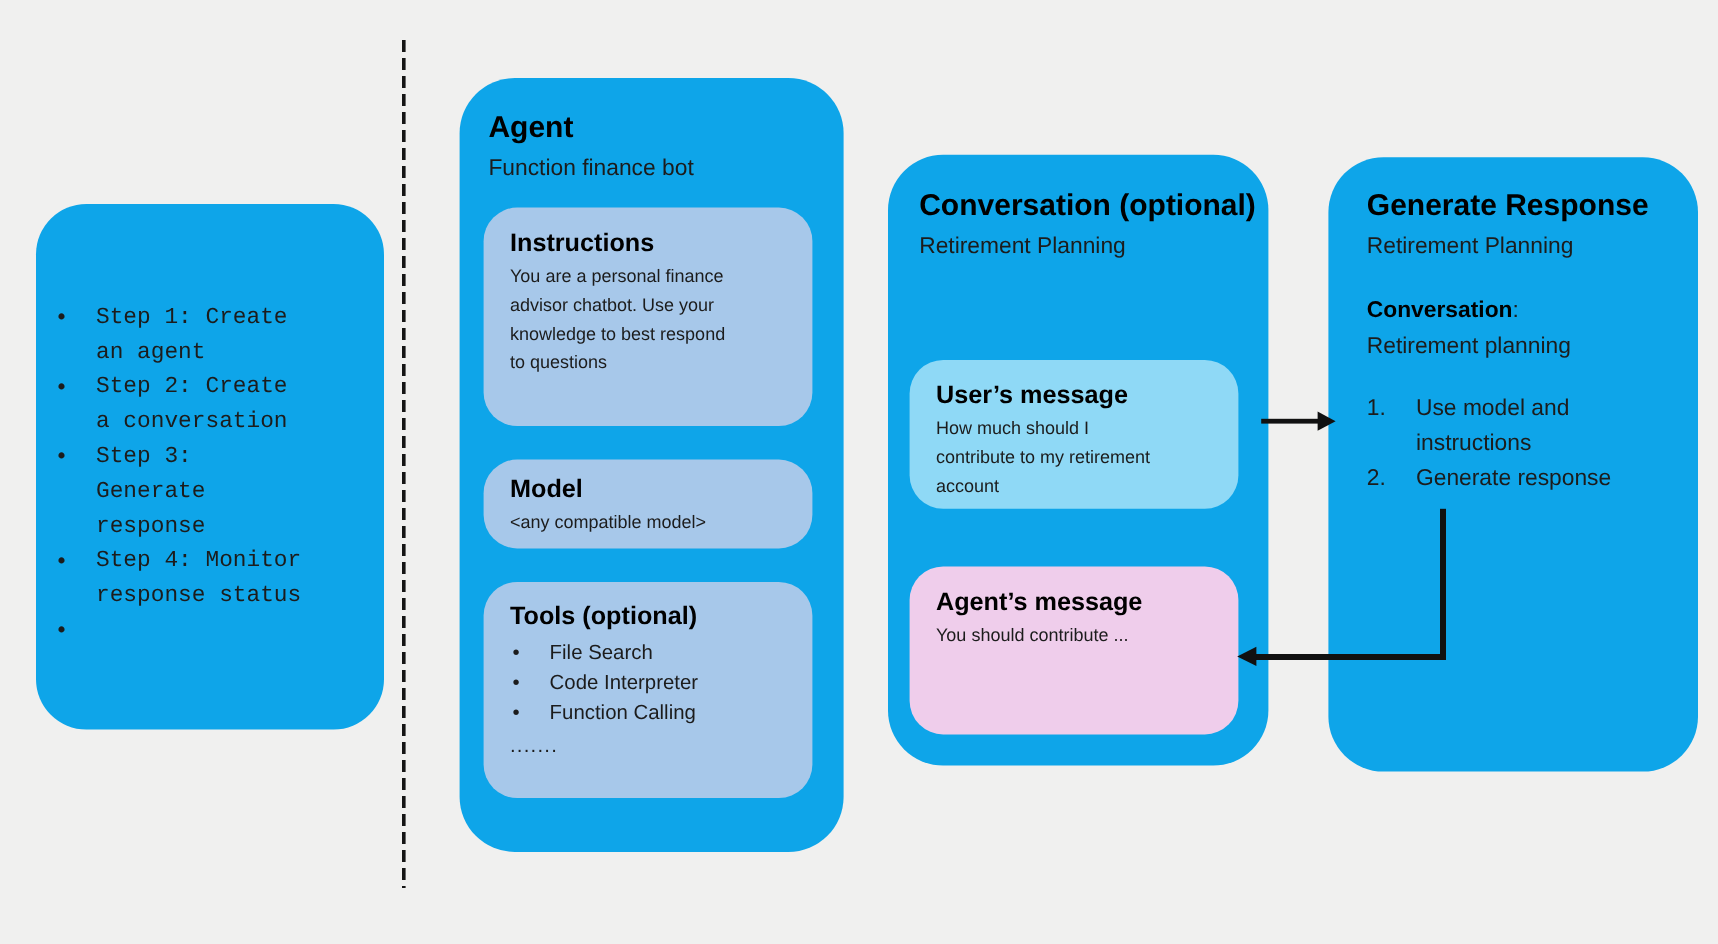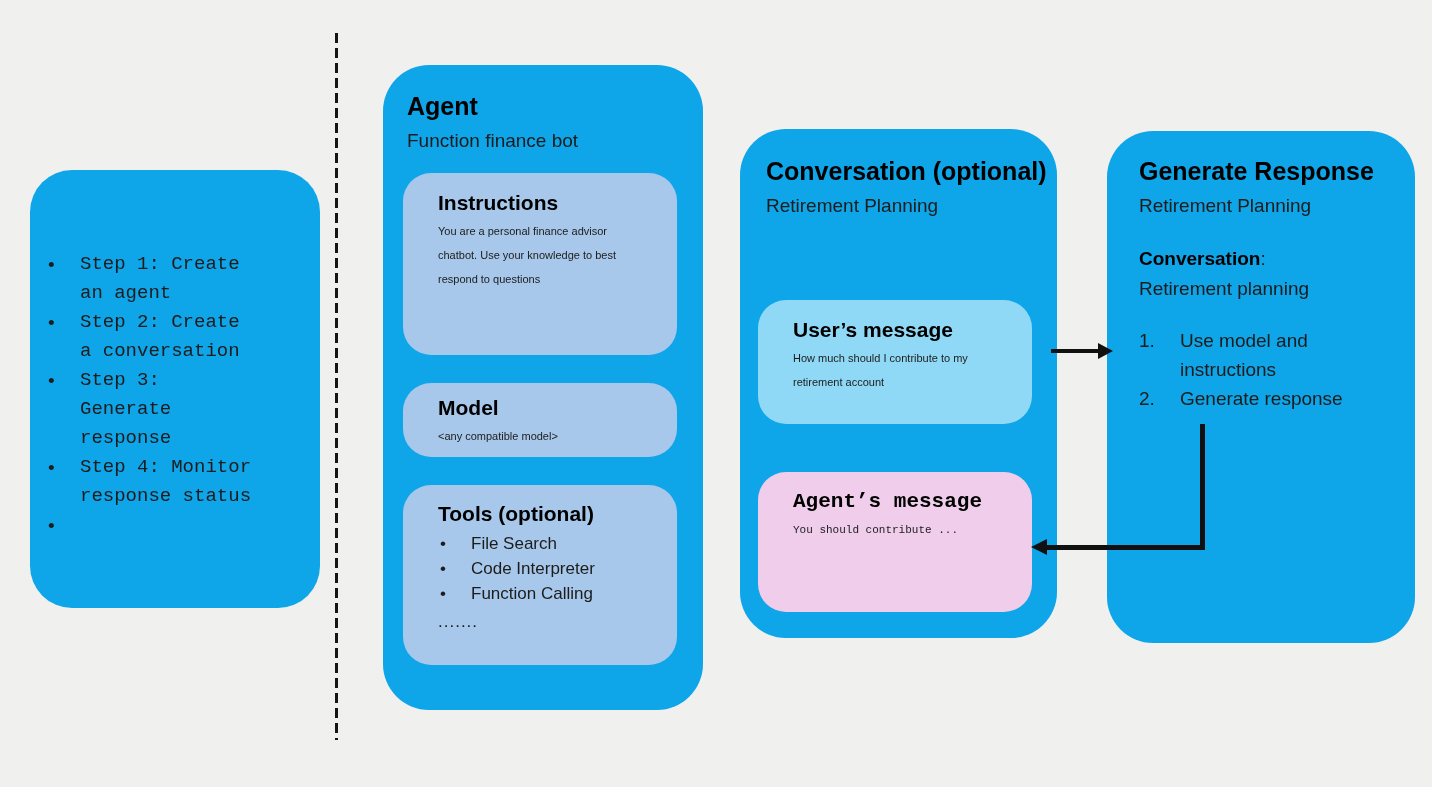--- a/index.html
+++ b/index.html
@@ -16,26 +16,26 @@
 
   
   .divider{position:absolute;left:335px;top:33px;width:3px;height:707px;
            background:repeating-linear-gradient(180deg,#151515 0 10px,transparent 10px 15px);}
 
   
   .agent-panel{left:383px;top:65px;width:320px;height:645px;}
   .panel-head{padding:25px 24px 0 24px;}
   .panel-title{font-size:25px;font-weight:bold;color:#000;line-height:33px;}
   .panel-sub{font-size:19px;margin-top:5px;line-height:26px;}
-  .subbox{position:absolute;border-radius:28px;padding:16px 35px;box-sizing:border-box;}
+  .subbox{position:absolute;border-radius:28px;padding:16px 22px;box-sizing:border-box;}
   .blue{background:#a7c8ea;}
   .cyan{background:#8fd9f6;}
-  .pink{background:#efcdeb;font-family:Liberation Mono, monospace;}
+  .pink{background:#efcdeb;}
   .box-title{font-size:21px;font-weight:bold;color:#000;line-height:27px;}
-  .box-body{font-size:11px;line-height:24px;margin-top:3px;max-width:190px;}
+  .box-body{font-size:15px;line-height:24px;margin-top:3px;max-width:190px;}
   .instructions-box{left:20px;top:108px;width:274px;height:182px;}
   .model-box{left:20px;top:318px;width:274px;height:74px;padding-top:11px;}
   .tools-box{left:20px;top:420px;width:274px;height:180px;padding-top:15px;}
   .tools-list{margin:4px 0 0 0;padding:0;list-style:none;font-size:17px;line-height:25px;}
   .tools-list li{display:flex;}
   .tools-list .blt{width:31px;flex:0 0 31px;padding-left:2px;}
   .tools-more{font-size:17px;line-height:25px;margin-top:3px;letter-spacing:1px;}
 
   
   .conversation-panel{left:740px;top:129px;width:317px;height:509px;}

